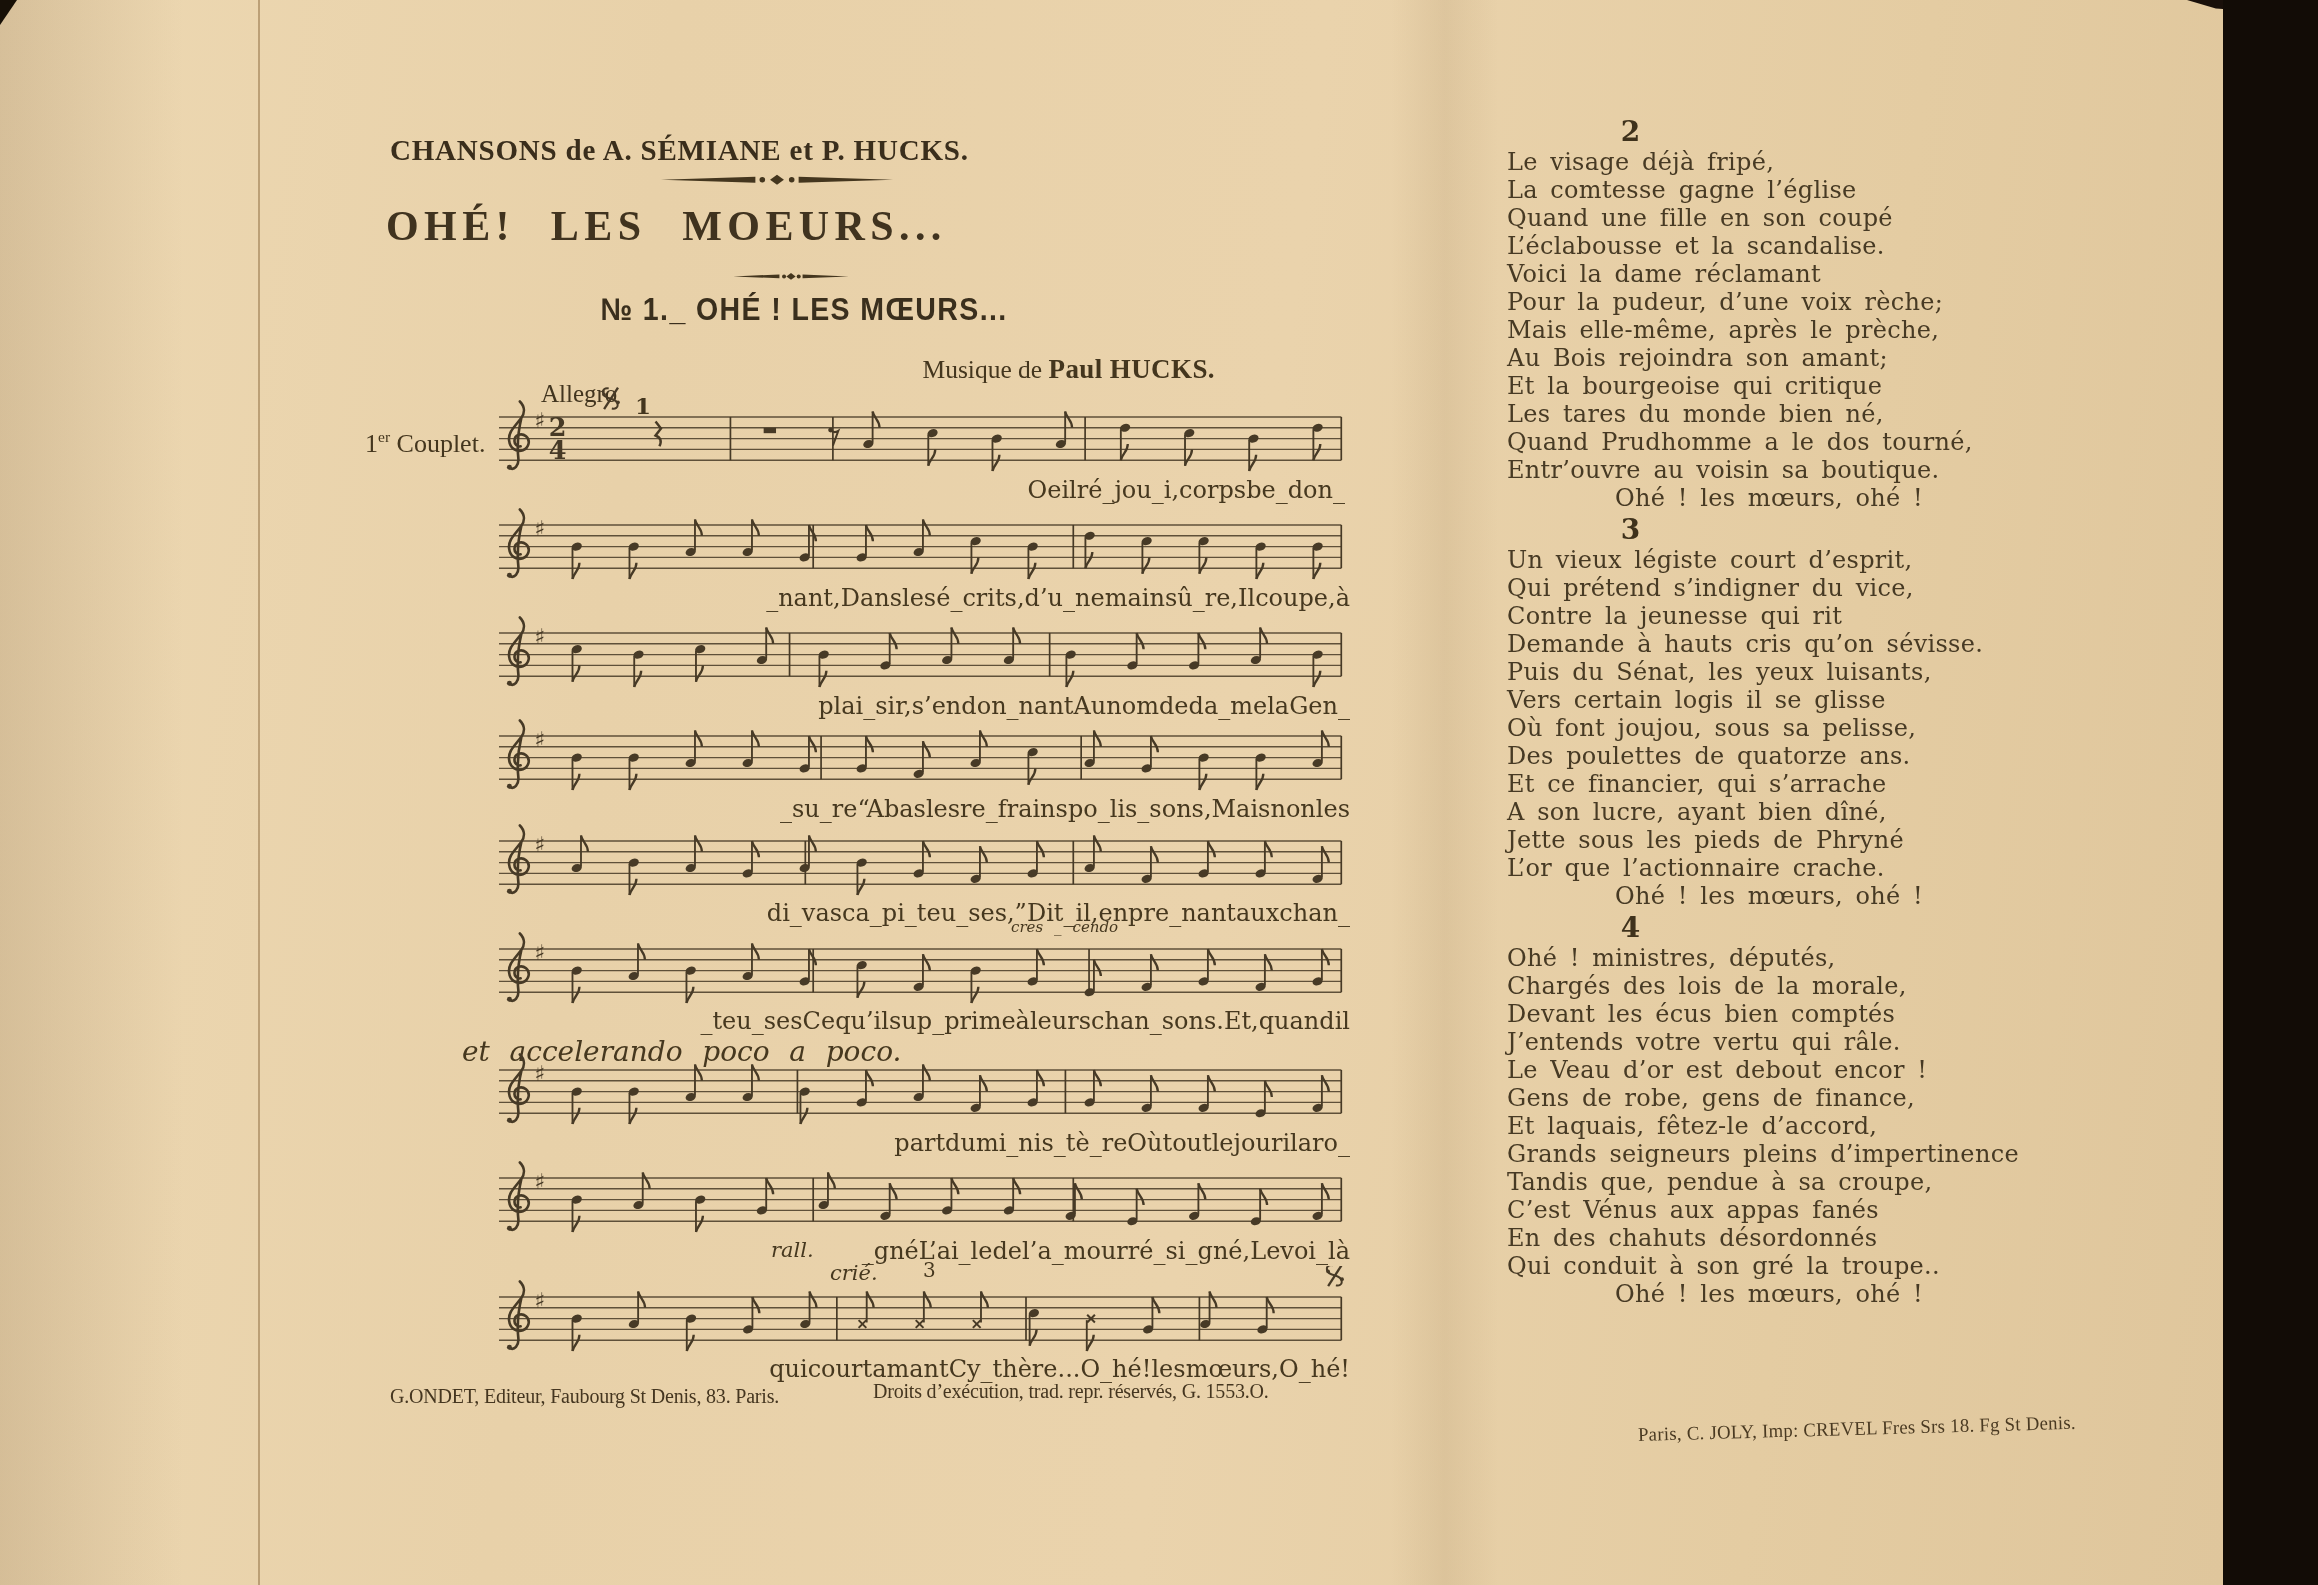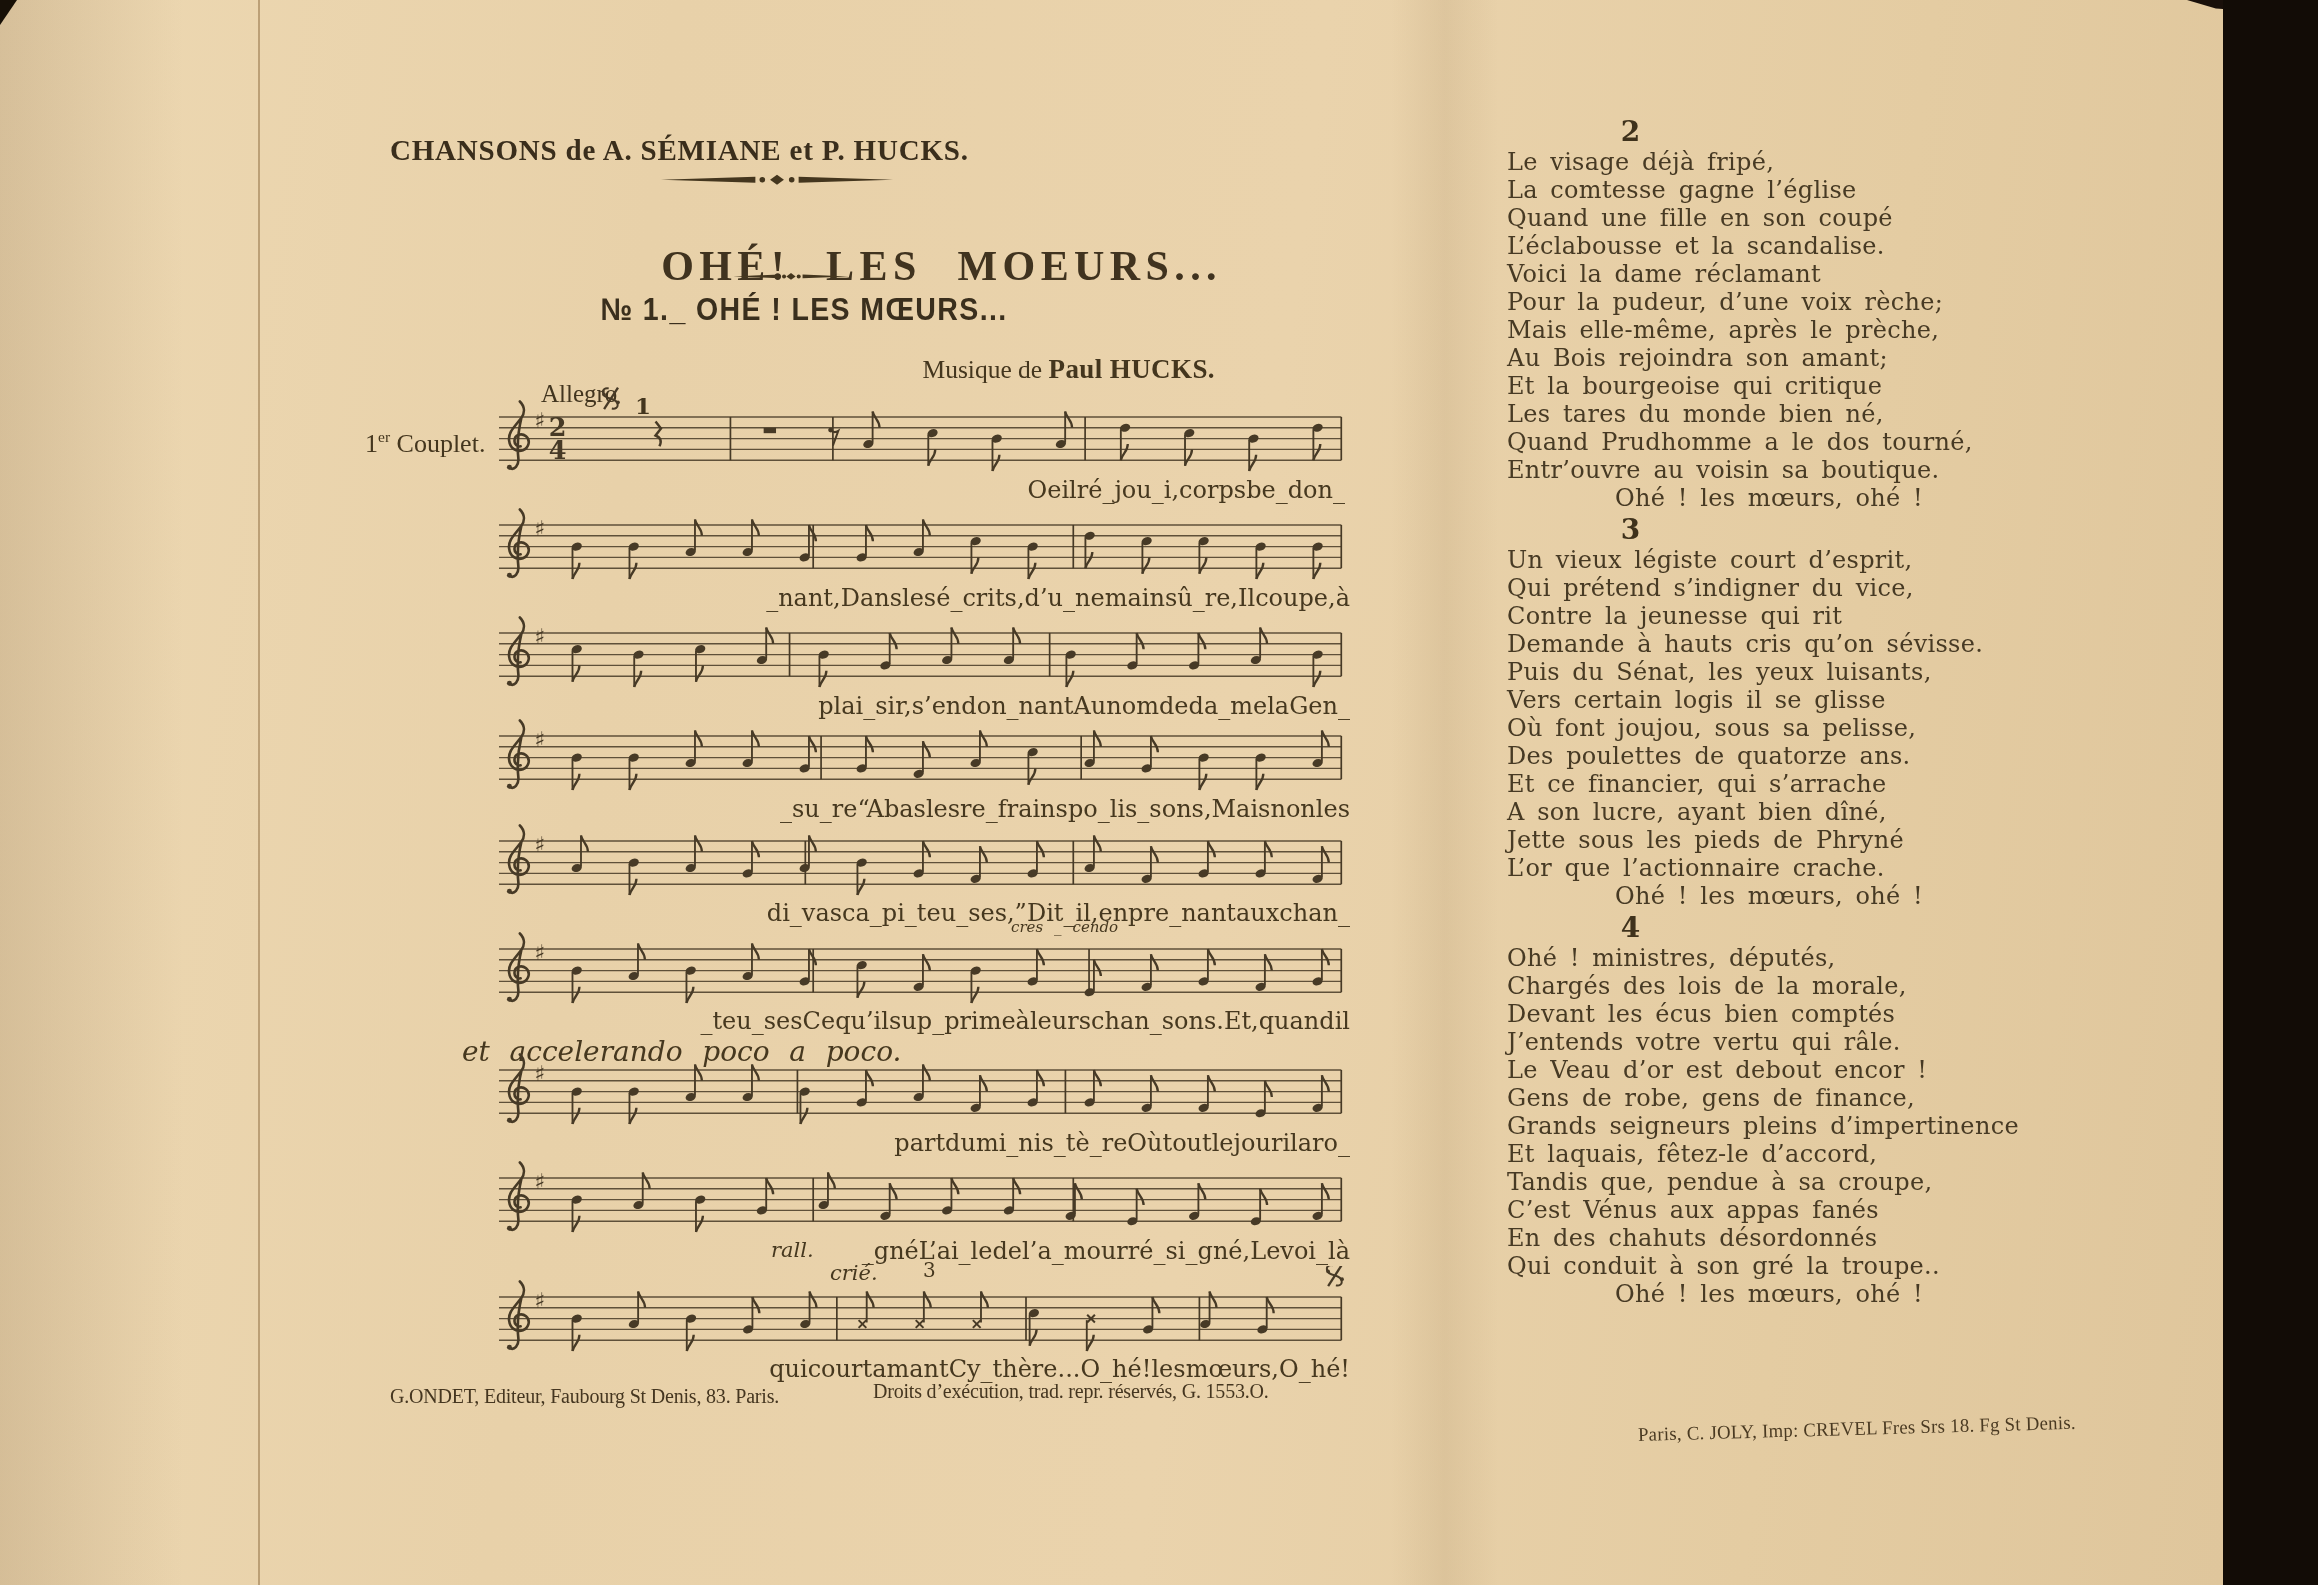--- a/index.html
+++ b/index.html
@@ -19,22 +19,22 @@
     background-image:repeating-linear-gradient(48deg,rgba(60,28,16,.35) 0 3.9px,rgba(150,90,60,.25) 3.9px 8.5px);}
   .leather-wedge{left:2261px;top:1097px;width:58px;height:488px;background:#7b452e;
     background-image:repeating-linear-gradient(48deg,rgba(60,28,16,.35) 0 3.9px,rgba(150,90,60,.25) 3.9px 8.5px);
     clip-path:polygon(62% 0,100% 0,100% 100%,0 100%);}
   .corner-tr{left:2187px;top:0;width:131px;height:15.5px;background:#19100a;
     clip-path:polygon(0 0,100% 0,100% 100%,22% 55%);}
   .corner-tl{left:0;top:0;width:17px;height:25px;background:#171007;clip-path:polygon(0 0,100% 0,0 100%);}
   .corner-br{left:2229px;top:1549px;width:90px;height:36px;background:#6d6a4c;border-radius:4.6px 0 0 0;}
   
   .series-title{left:390px;top:134px;font:700 29px "Liberation Serif",serif;letter-spacing:0.8px;color:#3a2e1c;}
-  .title{left:356px;top:202px;width:866px;text-align:right;font:600 42px "Liberation Serif",serif;
-    letter-spacing:5.4px;word-spacing:20px;color:#40331f;margin-top:40px;}
+  .title{left:386px;top:202px;width:866px;text-align:left;font:600 42px "Liberation Serif",serif;
+    letter-spacing:5.4px;word-spacing:20px;color:#40331f;}
   .subtitle{left:371px;top:292px;width:866px;text-align:center;font:700 31px "Liberation Sans",sans-serif;
     letter-spacing:1.5px;transform:scaleX(.92);color:#3a2f1d;}
   .credit{left:696px;top:354px;width:519px;text-align:right;font:25.5px "Liberation Serif",serif;}
   .credit b{font-size:27px;letter-spacing:0.4px;}
   .tempo{left:541px;top:380px;font:25px "Liberation Serif",serif;color:#42351f;}
   .couplet{left:365px;top:428px;font:26px "Liberation Serif",serif;}
   .couplet sup{font-size:15.5px;margin-top:48px;}
   #music{left:499px;top:417px;width:850px;height:1020px;position:absolute;}
   .staff{position:absolute;left:0;width:850px;height:116px;}
   .lyrics{position:absolute;left:-46px;width:897px;display:flex;justify-content:flex-end;
@@ -791,22 +791,22 @@
       <div class="verse-line">Jette sous les pieds de Phryné</div>
       <div class="verse-line">L’or que l’actionnaire crache.</div>
       <div class="verse-line refrain">Ohé ! les mœurs, ohé !</div>
       <div class="verse-number">4</div>
       <div class="verse-line">Ohé ! ministres, députés,</div>
       <div class="verse-line">Chargés des lois de la morale,</div>
       <div class="verse-line">Devant les écus bien comptés</div>
       <div class="verse-line">J’entends votre vertu qui râle.</div>
       <div class="verse-line">Le Veau d’or est debout encor !</div>
       <div class="verse-line">Gens de robe, gens de finance,</div>
+      <div class="verse-line">Et laquais, fêtez-le d’accord,</div>
       <div class="verse-line">Grands seigneurs pleins d’impertinence</div>
-      <div class="verse-line">Et laquais, fêtez-le d’accord,</div>
       <div class="verse-line">Tandis que, pendue à sa croupe,</div>
       <div class="verse-line">C’est Vénus aux appas fanés</div>
       <div class="verse-line">En des chahuts désordonnés</div>
       <div class="verse-line">Qui conduit à son gré la troupe..</div>
       <div class="verse-line refrain">Ohé ! les mœurs, ohé !</div>
     </div>
   <div class="abs footer-right">Paris, C. JOLY, Imp: CREVEL Fres Srs 18. Fg St Denis.</div>
 </div>
 
 

